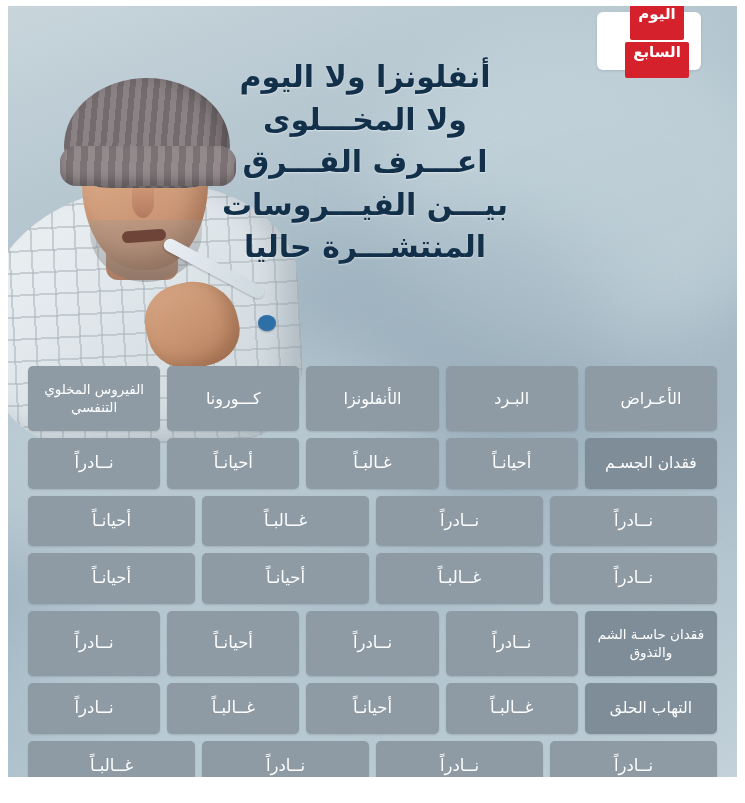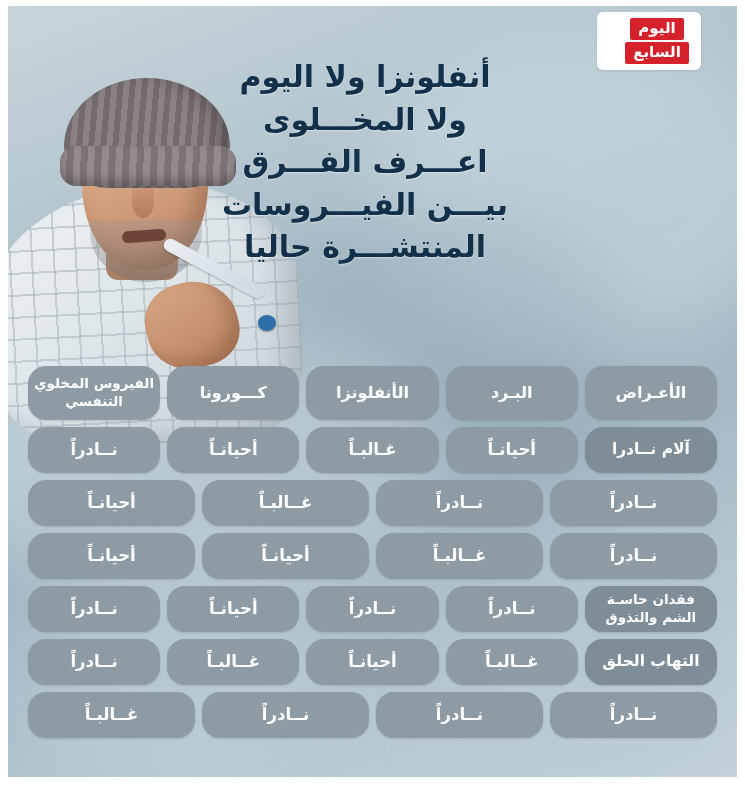--- a/index.html
+++ b/index.html
@@ -65,21 +65,21 @@
     justify-content: center;
     gap: 2px;
     z-index: 30;
   }
   .logo-line {
     background: #d4212c;
     color: #ffffff;
     font-weight: bold;
     font-size: 15px;
     line-height: 1;
-    padding: 3px 8px 4px 8px;
+    padding: 3px 8px 18px 8px;
     letter-spacing: 1px;
     border-radius: 2px;
     margin-left: 16px;
   }
   .logo-line.two { font-size: 15px; }
 
   
   .headline {
     position: absolute;
     top: 56px;
@@ -236,31 +236,31 @@
     gap: 7px;
     z-index: 28;
   }
   .row {
     display: flex;
     gap: 7px;
   }
   .cell {
     flex: 1 1 0;
     min-height: 46px;
-    border-radius: 18px;
+    border-radius: 5px;
     background: #8e9ba5;
     color: #ffffff;
     display: flex;
     align-items: center;
     justify-content: center;
     text-align: center;
-    font-weight: bold;
+    font-weight: normal;
     font-size: 16px;
     line-height: 1.25;
-    padding: 4px 6px;
+    padding: 15px 6px;
     box-sizing: border-box;
     box-shadow: 0 1px 2px rgba(0,0,0,.12);
     letter-spacing: .5px;
   }
   .cell.header {
     background: #8e9ba5;
     font-size: 16px;
     min-height: 54px;
   }
   .cell.symptom {
@@ -316,21 +316,21 @@
 
     <div class="row">
       <div class="cell header">الأعـراض</div>
       <div class="cell header">البـرد</div>
       <div class="cell header">الأنفلونزا</div>
       <div class="cell header">كـــورونا</div>
       <div class="cell header small">الفيروس المخلوي التنفسي</div>
     </div>
 
     <div class="row">
-      <div class="cell symptom">آلام نــادرا</div>
+      <div class="cell symptom">فقدان الجسـم</div>
       <div class="cell value">أحيانـاً</div>
       <div class="cell value">غـالبـاً</div>
       <div class="cell value">أحيانـاً</div>
       <div class="cell value">نــادراً</div>
     </div>
 
     <div class="row">
       <div class="cell value">نــادراً</div>
       <div class="cell value">نــادراً</div>
       <div class="cell value">غــالبـاً</div>

